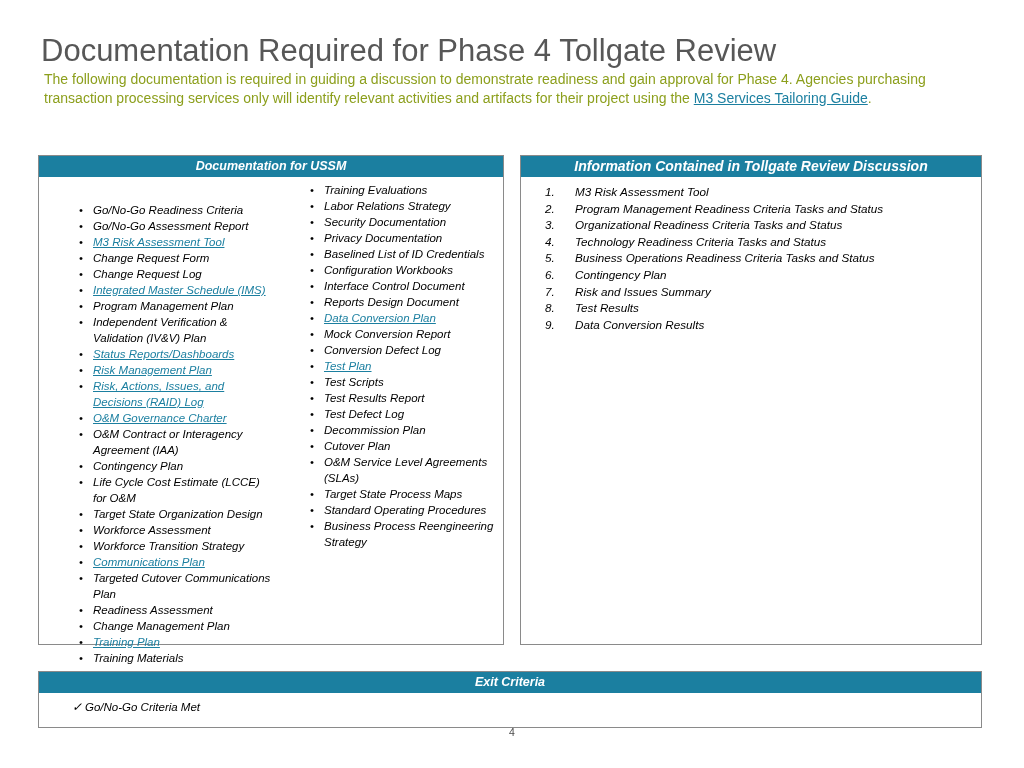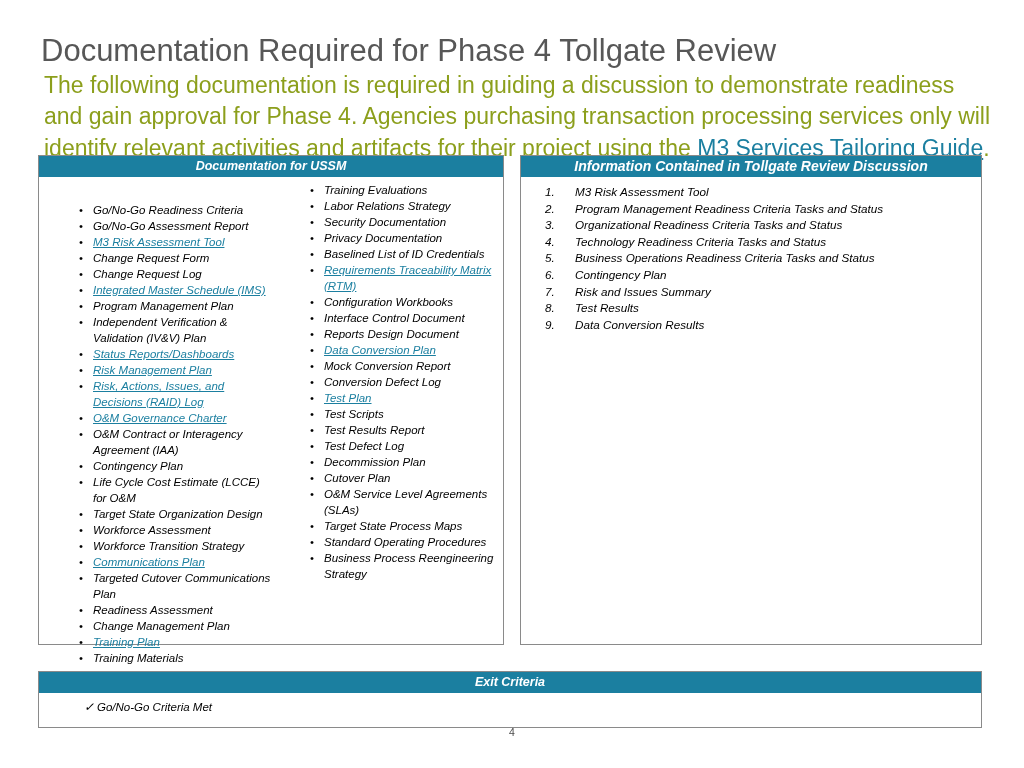--- a/index.html
+++ b/index.html
@@ -30,21 +30,21 @@
     font-size: 31px;
     color: #575757;
     line-height: 1.08;
     white-space: nowrap;
   }
   .subtitle {
     position: absolute;
     left: 44px;
     top: 70px;
     width: 948px;
-    font-size: 23px;
+    font-size: 14px;
     color: #8c9f1c;
     line-height: 1.36;
   }
   .subtitle .link {
     color: #1b7fa0;
     text-decoration: underline;
   }
   
   .panel {
     position: absolute;
@@ -156,21 +156,21 @@
   ol.numbered li .num {
     position: absolute;
     left: 6px;
     top: 0;
     width: 20px;
     text-align: left;
   }
   
   .exit-item {
     position: absolute;
-    left: 42px;
+    left: 30px;
     top: 28px;
     font-size: 11.5px;
     color: #000000;
     white-space: nowrap;
     text-align: center;
   }
   .exit-item .check {
     display: inline-block;
     width: 16px;
     color: #000000;
@@ -228,21 +228,20 @@
             <li>Training Materials</li>
           </ul>
       </div>
       <div class="col col-b">
         <ul class="bullets" id="list-col-b">
             <li>Training Evaluations</li>
             <li>Labor Relations Strategy</li>
             <li>Security Documentation</li>
             <li>Privacy Documentation</li>
             <li>Baselined List of ID Credentials</li>
-            <li class="lnk">Requirements Traceability Matrix (RTM)</li>
             <li>Configuration Workbooks</li>
             <li>Interface Control Document</li>
             <li>Reports Design Document</li>
             <li class="lnk">Data Conversion Plan</li>
             <li>Mock Conversion Report</li>
             <li>Conversion Defect Log</li>
             <li class="lnk">Test Plan</li>
             <li>Test Scripts</li>
             <li>Test Results Report</li>
             <li>Test Defect Log</li>

